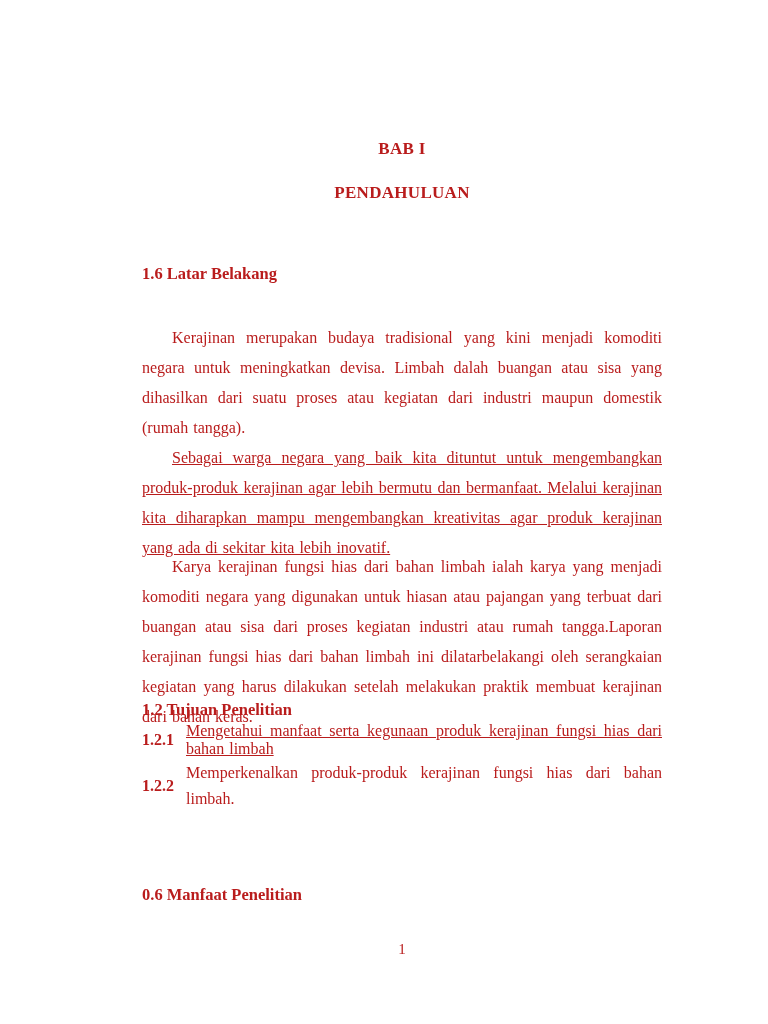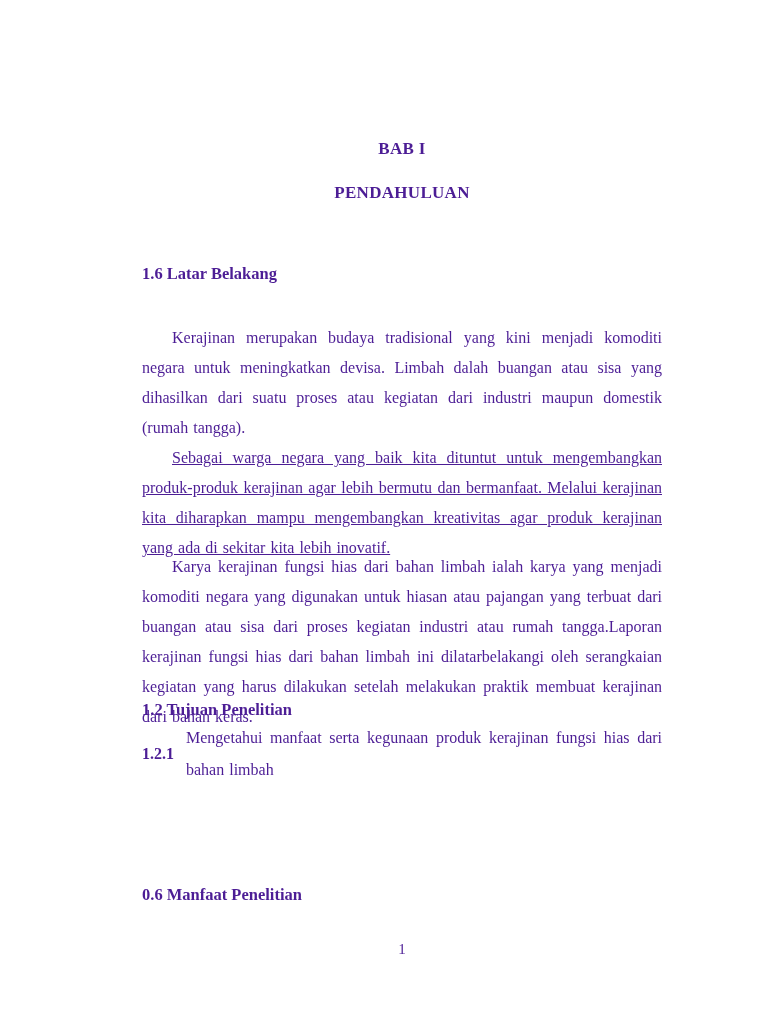--- a/index.html
+++ b/index.html
@@ -6,21 +6,21 @@
     margin: 0;
     padding: 0;
     background: #ffffff;
   }
   .page {
     position: relative;
     width: 768px;
     height: 1024px;
     background: #ffffff;
     font-family: "Liberation Serif", serif;
-    color: #4c1d95;
+    color: #b91c1c;
     overflow: hidden;
   }
   .content {
     position: absolute;
     left: 142px;
     width: 520px;
     top: 0;
   }
   .chapter-title,
   .chapter-subtitle {
@@ -75,21 +75,21 @@
     font-size: 16px;
     line-height: 26px;
   }
   .list-item .txt {
     flex: 1 1 auto;
     font-size: 16px;
     line-height: 26px;
     text-align: justify;
     word-spacing: 1px;
   }
-  .list-item.spacious .txt { line-height: 32px; }
+  .list-item.spacious .txt { line-height: 18px; text-decoration: underline; }
   .page-number {
     position: absolute;
     left: 0;
     width: 100%;
     top: 941px;
     text-align: center;
     font-size: 15px;
   }
 </style>
 </head>
@@ -110,20 +110,24 @@
 
     <p class="para para-3">Karya kerajinan fungsi hias dari bahan limbah ialah karya yang menjadi komoditi negara yang digunakan untuk hiasan atau pajangan yang terbuat dari buangan atau sisa dari proses kegiatan industri atau rumah tangga.Laporan kerajinan fungsi hias dari bahan limbah ini dilatarbelakangi oleh serangkaian kegiatan yang harus dilakukan setelah melakukan praktik membuat kerajinan dari bahan keras.</p>
 
     <div class="section-heading heading-2">1.2 Tujuan Penelitian</div>
 
     <div class="list">
       <div class="list-item spacious">
         <span class="num">1.2.1</span>
         <span class="txt">Mengetahui manfaat serta kegunaan produk kerajinan fungsi hias dari bahan limbah</span>
       </div>
+      <div class="list-item">
+        <span class="num">1.2.2</span>
+        <span class="txt">Memperkenalkan produk-produk kerajinan fungsi hias dari bahan limbah.</span>
+      </div>
     </div>
 
     <div class="section-heading heading-3">0.6 Manfaat Penelitian</div>
 
     <div class="page-number">1</div>
 
   </div>
 </div>
 
 </body></html>

